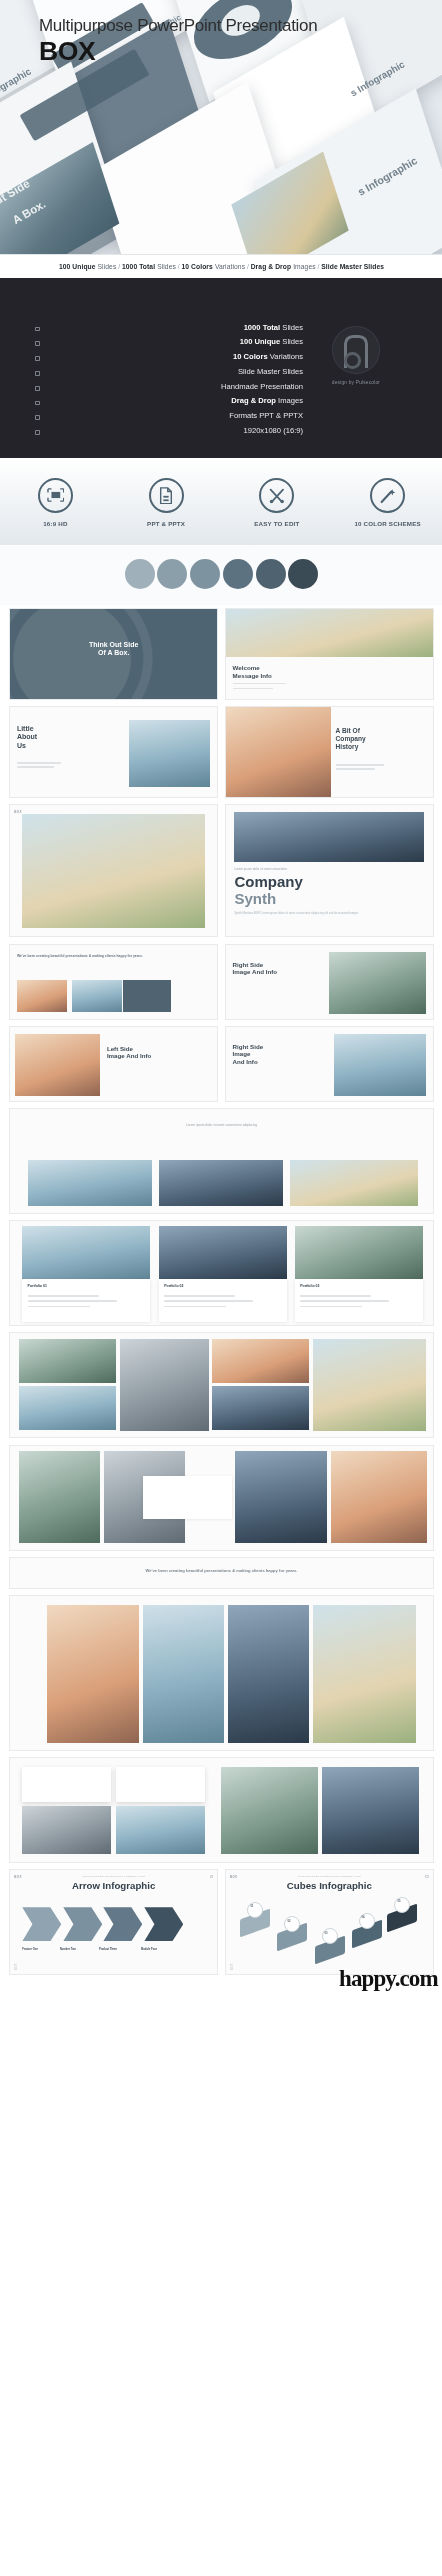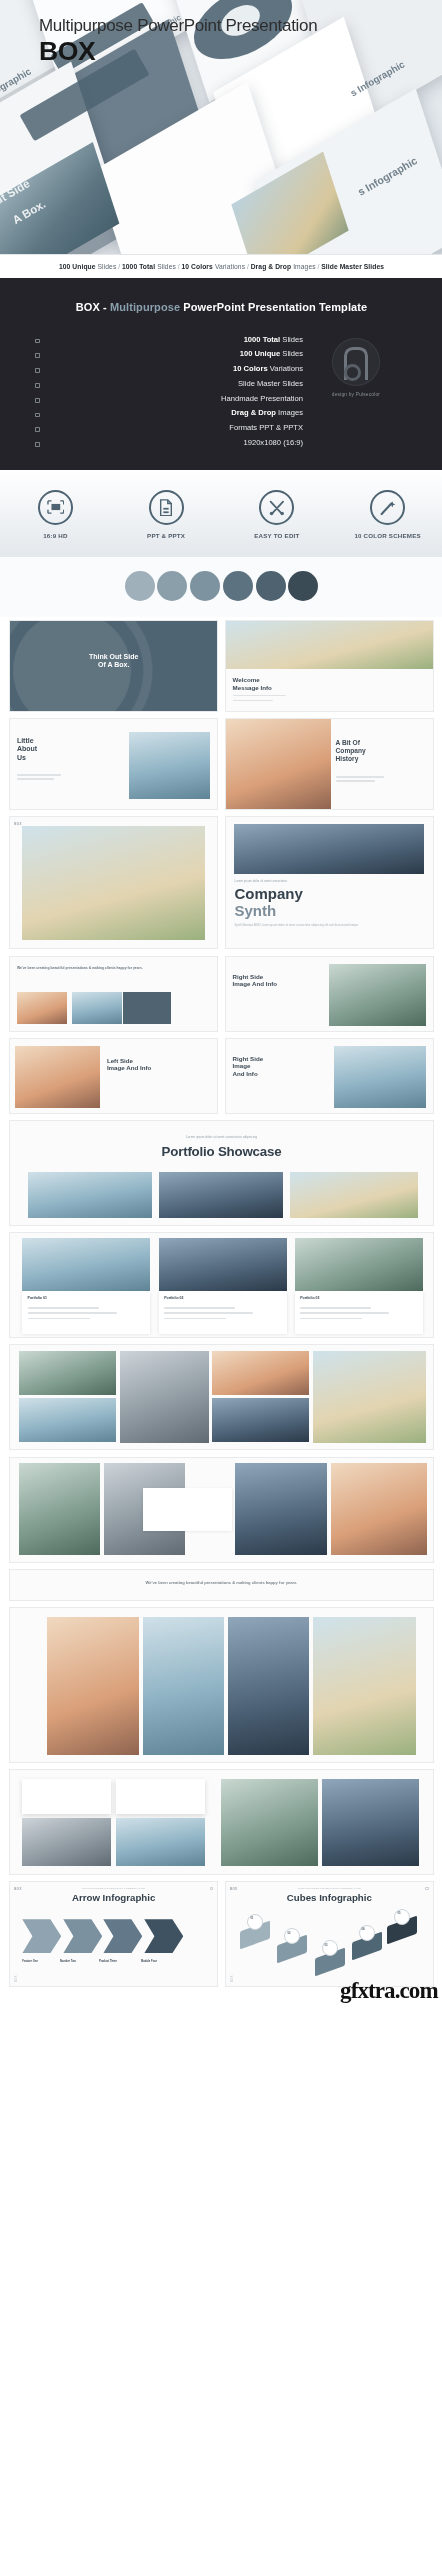--- a/index.html
+++ b/index.html
@@ -238,23 +238,20 @@
     <span><b>1000 Total</b> <span>Slides</span></span>
     <span class="sep">/</span>
     <span><b>10 Colors</b> <span>Variations</span></span>
     <span class="sep">/</span>
     <span><b>Drag &amp; Drop</b> <span>Images</span></span>
     <span class="sep">/</span>
     <span><b>Slide Master Slides</b></span>
   </div>
 
   <div class="dark">
-    <div class="dark-title">
-      <span>BOX - </span><span class="accent">Multipurpose</span><span> PowerPoint Presentation Template</span>
-    </div>
     <div class="dark-body">
       <ul class="bullets">
         <li><b>1000 Total</b><span> Slides</span></li>
         <li><b>100 Unique</b><span> Slides</span></li>
         <li><b>10 Colors</b><span> Variations</span></li>
         <li><span>Slide Master Slides</span></li>
         <li><span>Handmade Presentation</span></li>
         <li><b>Drag &amp; Drop</b><span> Images</span></li>
         <li><span>Formats PPT &amp; PPTX</span></li>
         <li><span>1920x1080 (16:9)</span></li>
@@ -407,21 +404,20 @@
           <span>Image</span><br>
           <span>And Info</span>
         </div>
         <div class="ph sea" style="right:7px;top:7px;width:92px;height:62px;"></div>
       </div>
     </div>
 
     <div class="row">
       <div class="slide wide s-h4">
         <div style="position:absolute;left:0;right:0;top:14px;text-align:center;font-size:3.2px;color:#9aa4ac;">Lorem ipsum dolor sit amet consectetur adipiscing</div>
-        <div class="showcase-title" style="top:23px;">Portfolio Showcase</div>
         <div class="ph sea" style="left:17.7px;top:51px;width:124px;height:46px;"></div>
         <div class="ph dusk" style="left:149px;top:51px;width:124px;height:46px;"></div>
         <div class="ph beach" style="left:280px;top:51px;width:128px;height:46px;"></div>
       </div>
     </div>
 
     <div class="row">
       <div class="slide wide s-h4">
         <div class="ph sea" style="left:12.4px;top:5.3px;width:128px;height:53px;"></div>
         <div class="ph dusk" style="left:149px;top:5.3px;width:128px;height:53px;"></div>
@@ -530,16 +526,16 @@
         <div class="cube" style="left:126px;top:55px;background:#4f6675;"></div>
         <div class="cube-circ" style="left:133px;top:43px;"></div>
         <div style="position:absolute;left:136px;top:46px;font-size:2.7px;font-weight:bold;color:#4b5b67;">04</div>
         <div class="cube" style="left:161px;top:39px;background:#2f3d49;"></div>
         <div class="cube-circ" style="left:168px;top:26.6px;"></div>
         <div style="position:absolute;left:172px;top:30px;font-size:2.7px;font-weight:bold;color:#4b5b67;">05</div>
         <div class="slide-foot">BOX</div>
       </div>
     </div>
 
-    <div class="watermark">gfxtra.com</div>
+    <div class="watermark">happy.com</div>
   </div>
 </div>
 
 
 </body></html>

